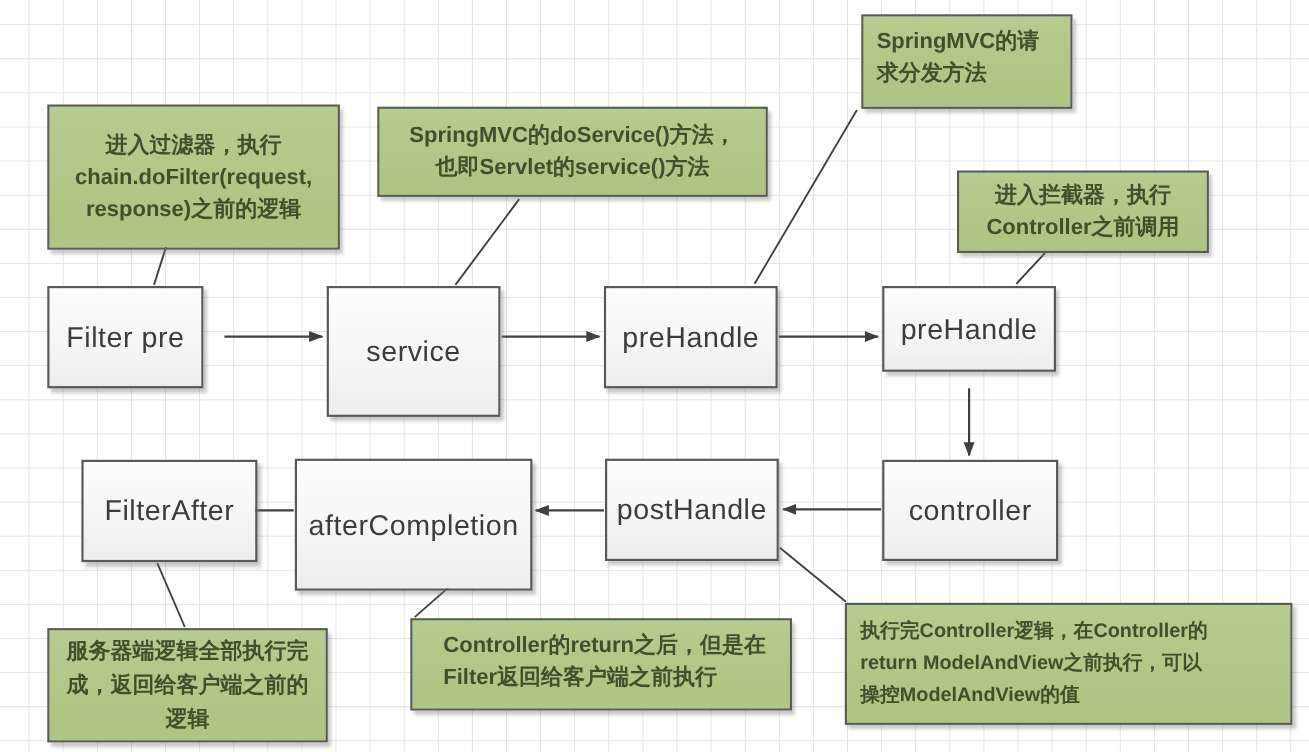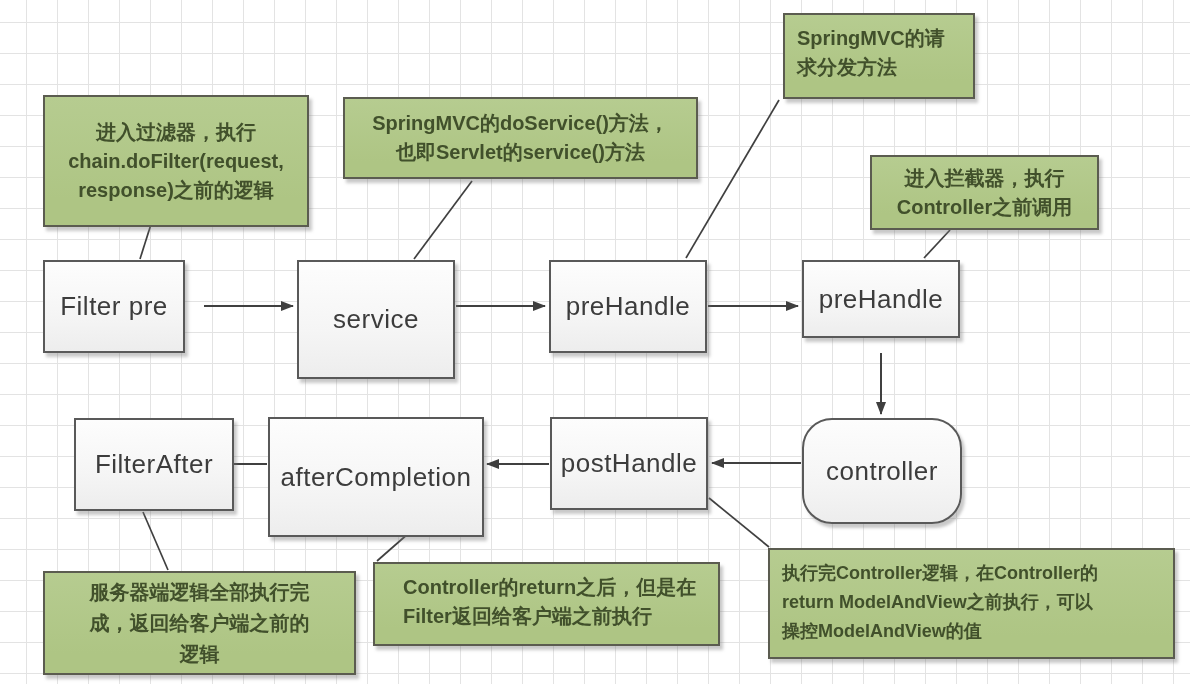--- a/index.html
+++ b/index.html
@@ -70,32 +70,32 @@
     <line x1="709" y1="498" x2="769" y2="547" stroke-width="1.7"></line>
   </svg>
 
   <div class="node" style="left:43px;  top:260px; width:142px; height:93px;">Filter pre</div>
   <div class="node" style="left:297px; top:260px; width:158px; height:119px;">service</div>
   <div class="node" style="left:549px; top:260px; width:158px; height:93px;">preHandle</div>
   <div class="node" style="left:802px; top:260px; width:158px; height:78px;">preHandle</div>
   <div class="node" style="left:43px;  top:418px; width:160px; height:93px;margin-left:31px;">FilterAfter</div>
   <div class="node" style="left:268px; top:417px; width:216px; height:120px;">afterCompletion</div>
   <div class="node" style="left:550px; top:417px; width:158px; height:93px;">postHandle</div>
-  <div class="node" style="left:802px; top:418px; width:160px; height:106px;border-radius:30px;">controller</div>
+  <div class="node" style="left:802px; top:418px; width:160px; height:92px;">controller</div>
 
   <div class="note" style="left:43px;  top:95px;  width:266px; height:132px;">进入过滤器，执行
 chain.doFilter(request,
 response)之前的逻辑</div>
   <div class="note" style="left:343px; top:97px;  width:355px; height:82px;">SpringMVC的doService()方法，
 也即Servlet的service()方法</div>
   <div class="note align-left" style="left:783px; top:13px;  width:192px; height:86px;">SpringMVC的请
 求分发方法</div>
   <div class="note" style="left:870px; top:155px; width:229px; height:75px;">进入拦截器，执行
 Controller之前调用</div>
-  <div class="note small-lh" style="left:43px;  top:571px; width:313px; height:104px;">服务器端逻辑全部执行完
+  <div class="note small-lh" style="left:43px;  top:571px; width:255px; height:104px;">服务器端逻辑全部执行完
 成，返回给客户端之前的
 逻辑</div>
   <div class="note align-left" style="left:373px; top:562px; width:347px; height:84px;padding-left:28px;">Controller的return之后，但是在
 Filter返回给客户端之前执行</div>
   <div class="note align-left" style="left:768px; top:548px; width:407px; height:111px; font-size:18px;">执行完Controller逻辑，在Controller的
 return ModelAndView之前执行，可以
 操控ModelAndView的值</div>
 
 </div>
 

